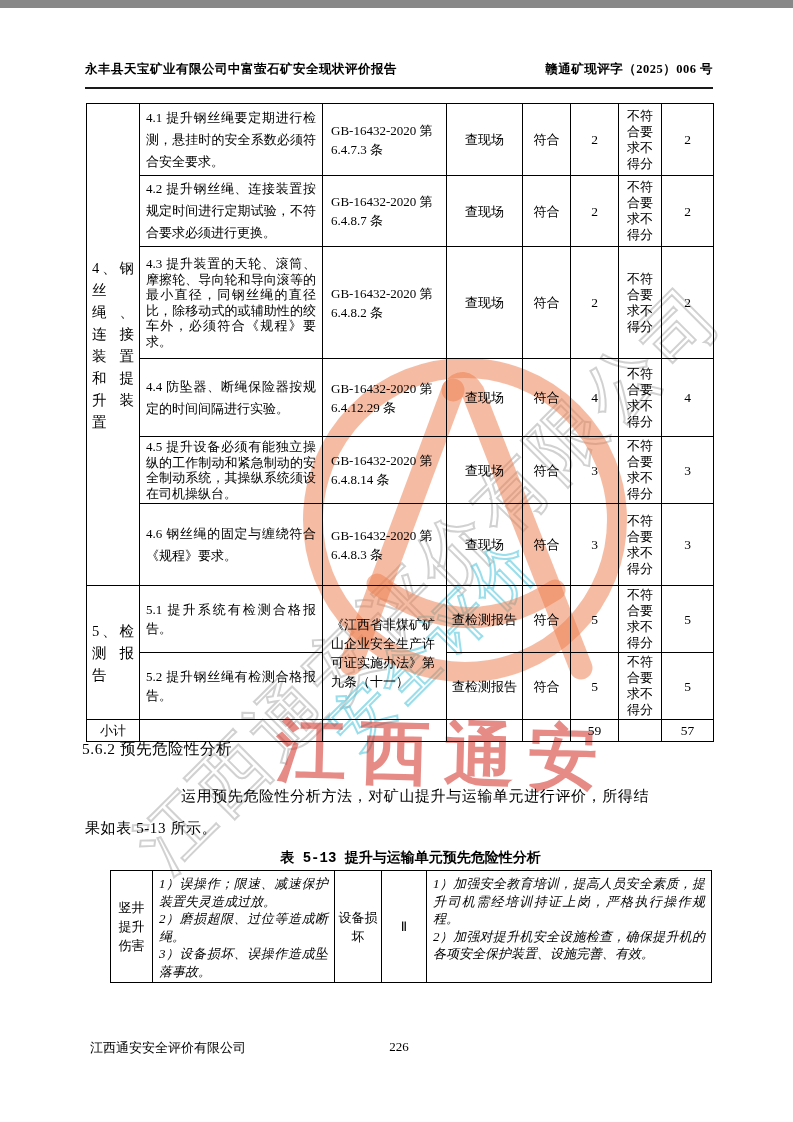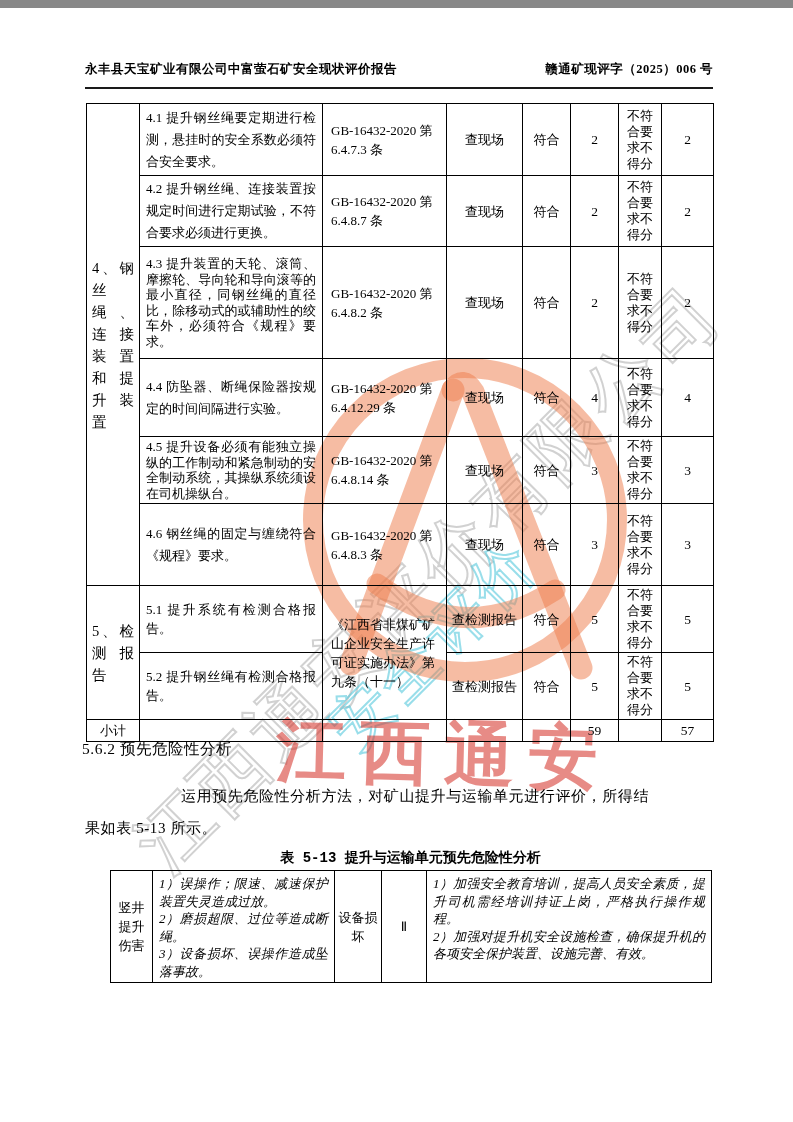--- a/index.html
+++ b/index.html
@@ -192,20 +192,24 @@
 2）磨损超限、过位等造成断绳。
 3）设备损坏、误操作造成坠落事故。</td>
       <td class="ctr">设备损坏</td>
       <td class="ctr">Ⅱ</td>
       <td class="meas pre">1）加强安全教育培训，提高人员安全素质，提升司机需经培训持证上岗，严格执行操作规程。
 2）加强对提升机安全设施检查，确保提升机的各项安全保护装置、设施完善、有效。</td>
     </tr>
   </tbody>
     </table>
 
+  <div class="ftr">
+    <span>江西通安安全评价有限公司</span>
+    <span class="pageno">226</span>
+  </div>
 
   <div class="wm">
     <div class="wm-gray">江西通安评价有限公司</div>
     <div class="wm-cyan">安全评价</div>
     <svg class="wm-logo" width="344" height="348" viewBox="0 0 344 348">
       <g fill="none" stroke="rgba(238,126,78,0.52)" stroke-linecap="round">
         <circle cx="172" cy="174" r="152" stroke-width="20"></circle>
         <path d="M 58 318 L 160 44" stroke-width="23"></path>
         <path d="M 160 44 Q 170 30 180 46 L 288 322" stroke-width="23"></path>
         <path d="M 84 238 Q 172 302 262 244" stroke-width="21"></path>

